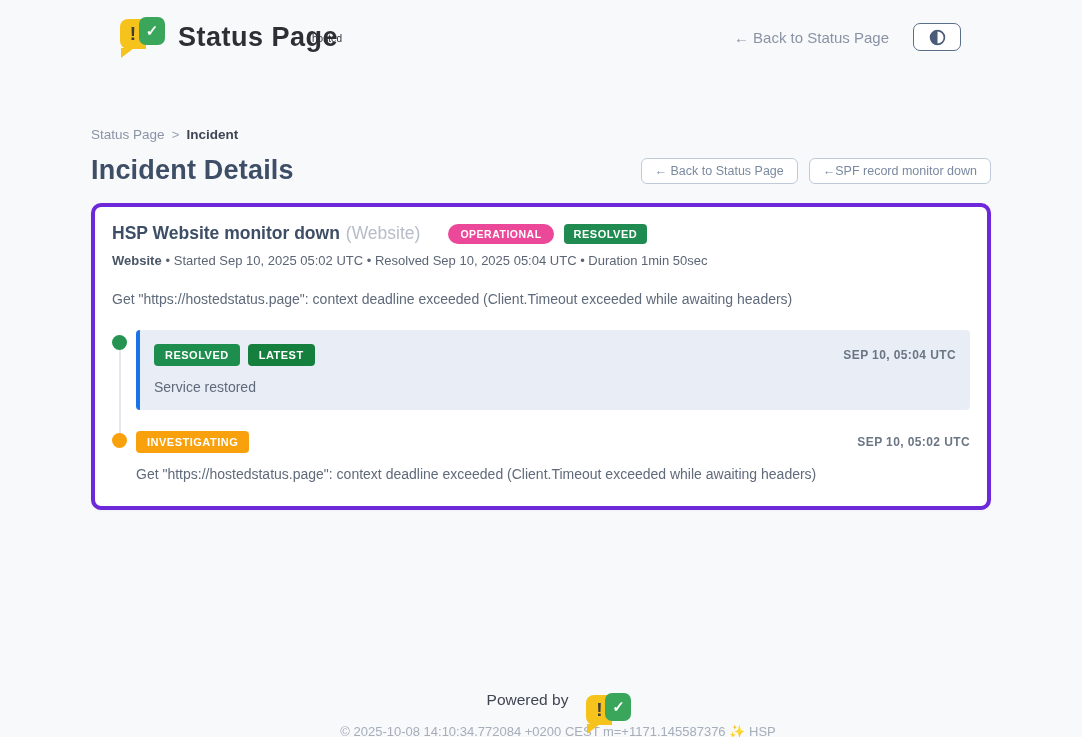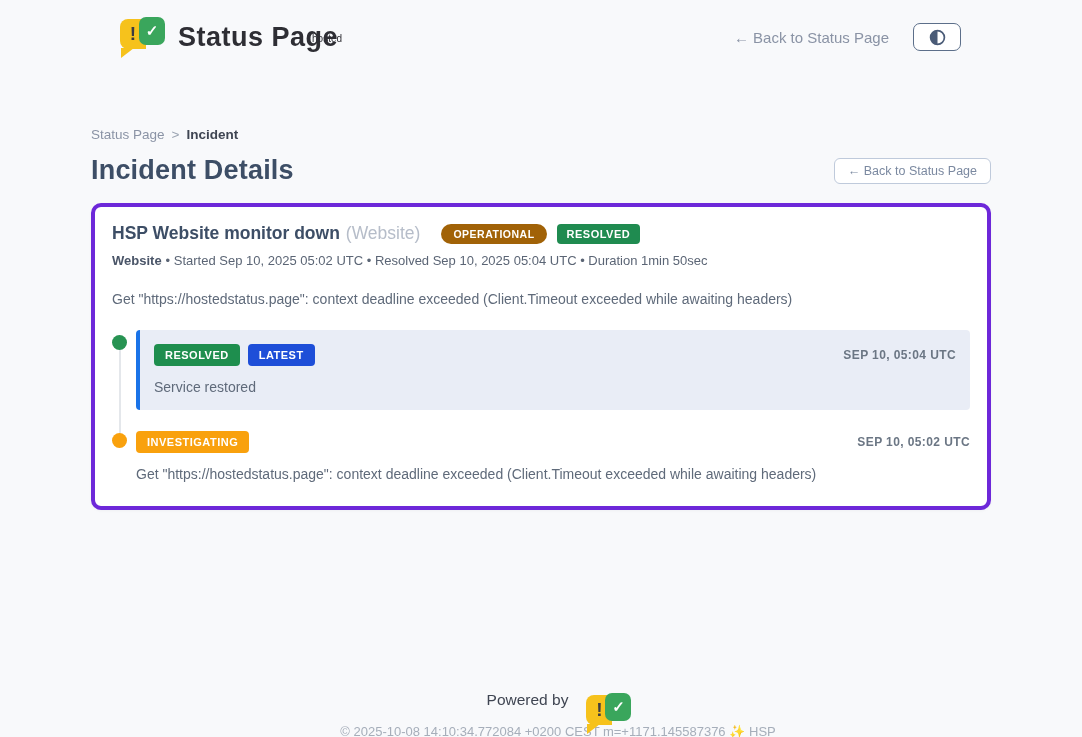--- a/index.html
+++ b/index.html
@@ -65,21 +65,21 @@
   
   .card {
     margin-top: 17px; background: #fff;
     border: 4px solid #6d28d9; border-radius: 10px;
     padding: 16px 17px 24px; box-shadow: 0 1px 3px rgba(20,30,50,0.04);
   }
   .card-title-row { display: flex; align-items: center; }
   .card-title { font-size: 17.5px; font-weight: bold; color: #3d4e66; }
   .card-component { font-size: 17.5px; color: #b6bdc9; margin-left: 6px; }
   .pill {
-    margin-left: 21px; background: #a16207; color: #fff;
+    margin-left: 28px; background: #ec4899; color: #fff;
     font-size: 10.5px; font-weight: bold; letter-spacing: 0.5px;
     padding: 4px 12px; border-radius: 999px;
   }
   .state-badge {
     margin-left: 10px; background: #1f8b50; color: #fff;
     font-size: 11px; font-weight: bold; letter-spacing: 0.5px;
     padding: 4px 10px; border-radius: 4px;
   }
   .meta { margin-top: 9px; font-size: 13px; color: #5b6575; }
   .meta-service { font-weight: bold; color: #4a5568; margin-right: 4px; }
@@ -91,21 +91,21 @@
   .tl-item { position: relative; padding-left: 24px; }
   .tl-item + .tl-item { margin-top: 21px; }
   .dot { position: absolute; left: 0; width: 15px; height: 15px; border-radius: 50%; box-shadow: 0 0 0 3px #f8f9fb00; }
   .dot-resolved { top: 5px; background: #279352; }
   .dot-investigating { top: 2px; background: #f9a10d; }
   .tl-box { background: #e9edf6; border-left: 4px solid #1a73e8; border-radius: 4px; padding: 14px 14px 15px; }
   .tl-head { display: flex; align-items: center; justify-content: space-between; }
   .badges { display: flex; gap: 8px; }
   .badge { color: #fff; font-size: 11px; font-weight: bold; letter-spacing: 0.5px; padding: 5px 11px; border-radius: 4px; }
   .badge-resolved { background: #1e8e4e; }
-  .badge-latest { background: #1d4ed8; }
+  .badge-latest { background: #15803d; }
   .badge-investigating { background: #f9a10d; }
   .tl-date { font-size: 12px; color: #6b7684; font-weight: bold; letter-spacing: 0.4px; }
   .tl-msg { margin-top: 13px; font-size: 14px; color: #5f6a7a; }
 
   
   .footer { margin-top: 181px; text-align: center; }
   .powered { display: flex; align-items: center; justify-content: center; gap: 9px; font-size: 15.5px; color: #3f4552; }
   .mini-logo-wrap { position: relative; width: 18px; height: 17px; cursor: pointer; }
   .mini-logo-wrap .logo-icon { transform: scale(0.4); transform-origin: 0 0; }
   .copyright { margin-top: 15px; font-size: 13px; color: #a6aeba; padding-left: 34px; }
@@ -135,20 +135,21 @@
 
 <div class="main">
   <div class="breadcrumb">
     <span class="crumb-root">Status Page</span><span class="crumb-sep">&gt;</span><span class="crumb-current">Incident</span>
   </div>
 
   <div class="title-row">
     <h1 class="page-title">Incident Details</h1>
     <div class="nav-btns">
       <button class="nav-btn">← Back to Status Page</button>
+      <button class="nav-btn">←SPF record monitor down</button>
     </div>
   </div>
 
   <div class="card">
     <div class="card-title-row">
       <span class="card-title">HSP Website monitor down</span>
       <span class="card-component">(Website)</span>
       <span class="pill">OPERATIONAL</span>
       <span class="state-badge">RESOLVED</span>
     </div>

